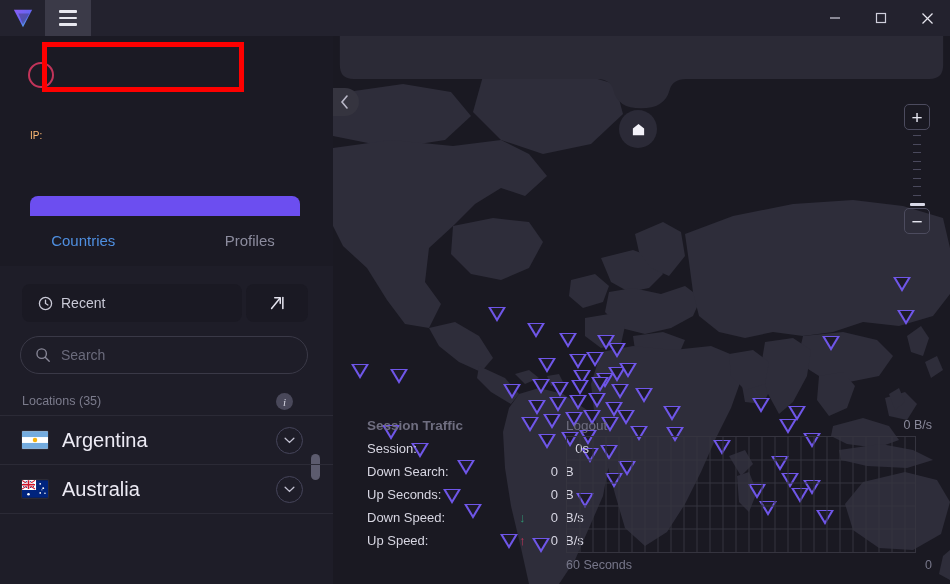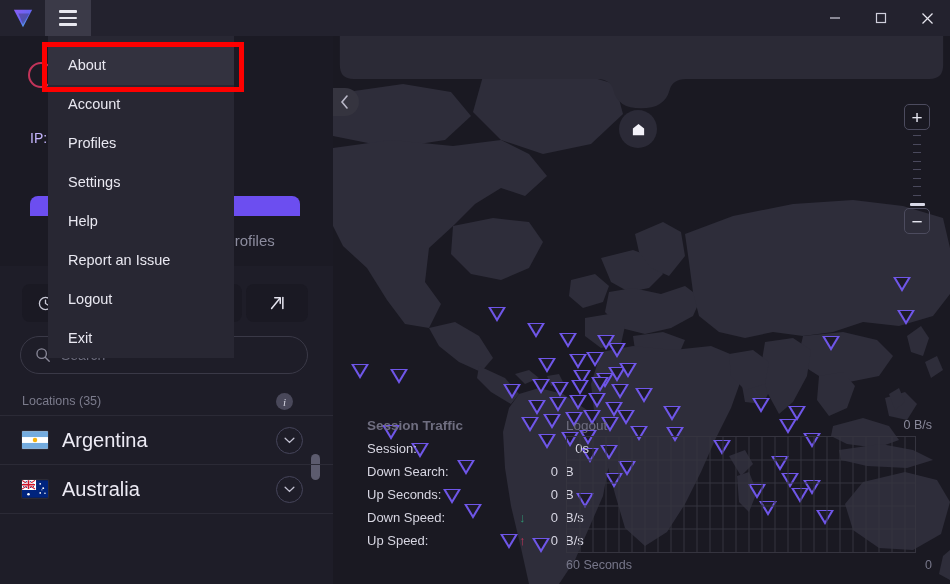--- a/index.html
+++ b/index.html
@@ -56,21 +56,21 @@
     position: relative; height: 180px;
     background: #1b1a24;
   }
   .status-circle {
     position: absolute; left: 28px; top: 26px;
     width: 26px; height: 26px; border-radius: 50%;
     border: 2px solid #c2345a;
   }
   .ip-line {
     position: absolute; left: 30px; top: 94px;
-    font-size: 14px; color: #c4b5fd; white-space: nowrap;
+    font-size: 10px; color: #fdba74; white-space: nowrap;
   }
   .connect-btn {
     position: absolute; left: 30px; top: 160px;
     width: 270px; height: 42px; border-radius: 8px;
     background: #6c4ef0;
   }
 
   
   .tabs {
     position: relative; height: 50px; background: #1b1a24;
@@ -668,26 +668,15 @@
       </div>
       <div class="win-btn">
         <svg width="13" height="13" viewBox="0 0 13 13">
           <line x1="1.5" y1="1.5" x2="11.5" y2="11.5" stroke="#e6e6ee" stroke-width="1.3"></line>
           <line x1="11.5" y1="1.5" x2="1.5" y2="11.5" stroke="#e6e6ee" stroke-width="1.3"></line>
         </svg>
       </div>
     </div>
   </div>
 
-  <div class="menu" id="menuList">
-      <div class="menu-gap"></div>
-      <div class="menu-item highlighted">About</div>
-      <div class="menu-item">Account</div>
-      <div class="menu-item">Profiles</div>
-      <div class="menu-item">Settings</div>
-      <div class="menu-item">Help</div>
-      <div class="menu-item">Report an Issue</div>
-      <div class="menu-item">Logout</div>
-      <div class="menu-item">Exit</div>
-    </div>
   <div class="redbox"></div>
 
 </div>
 
 </body></html>

